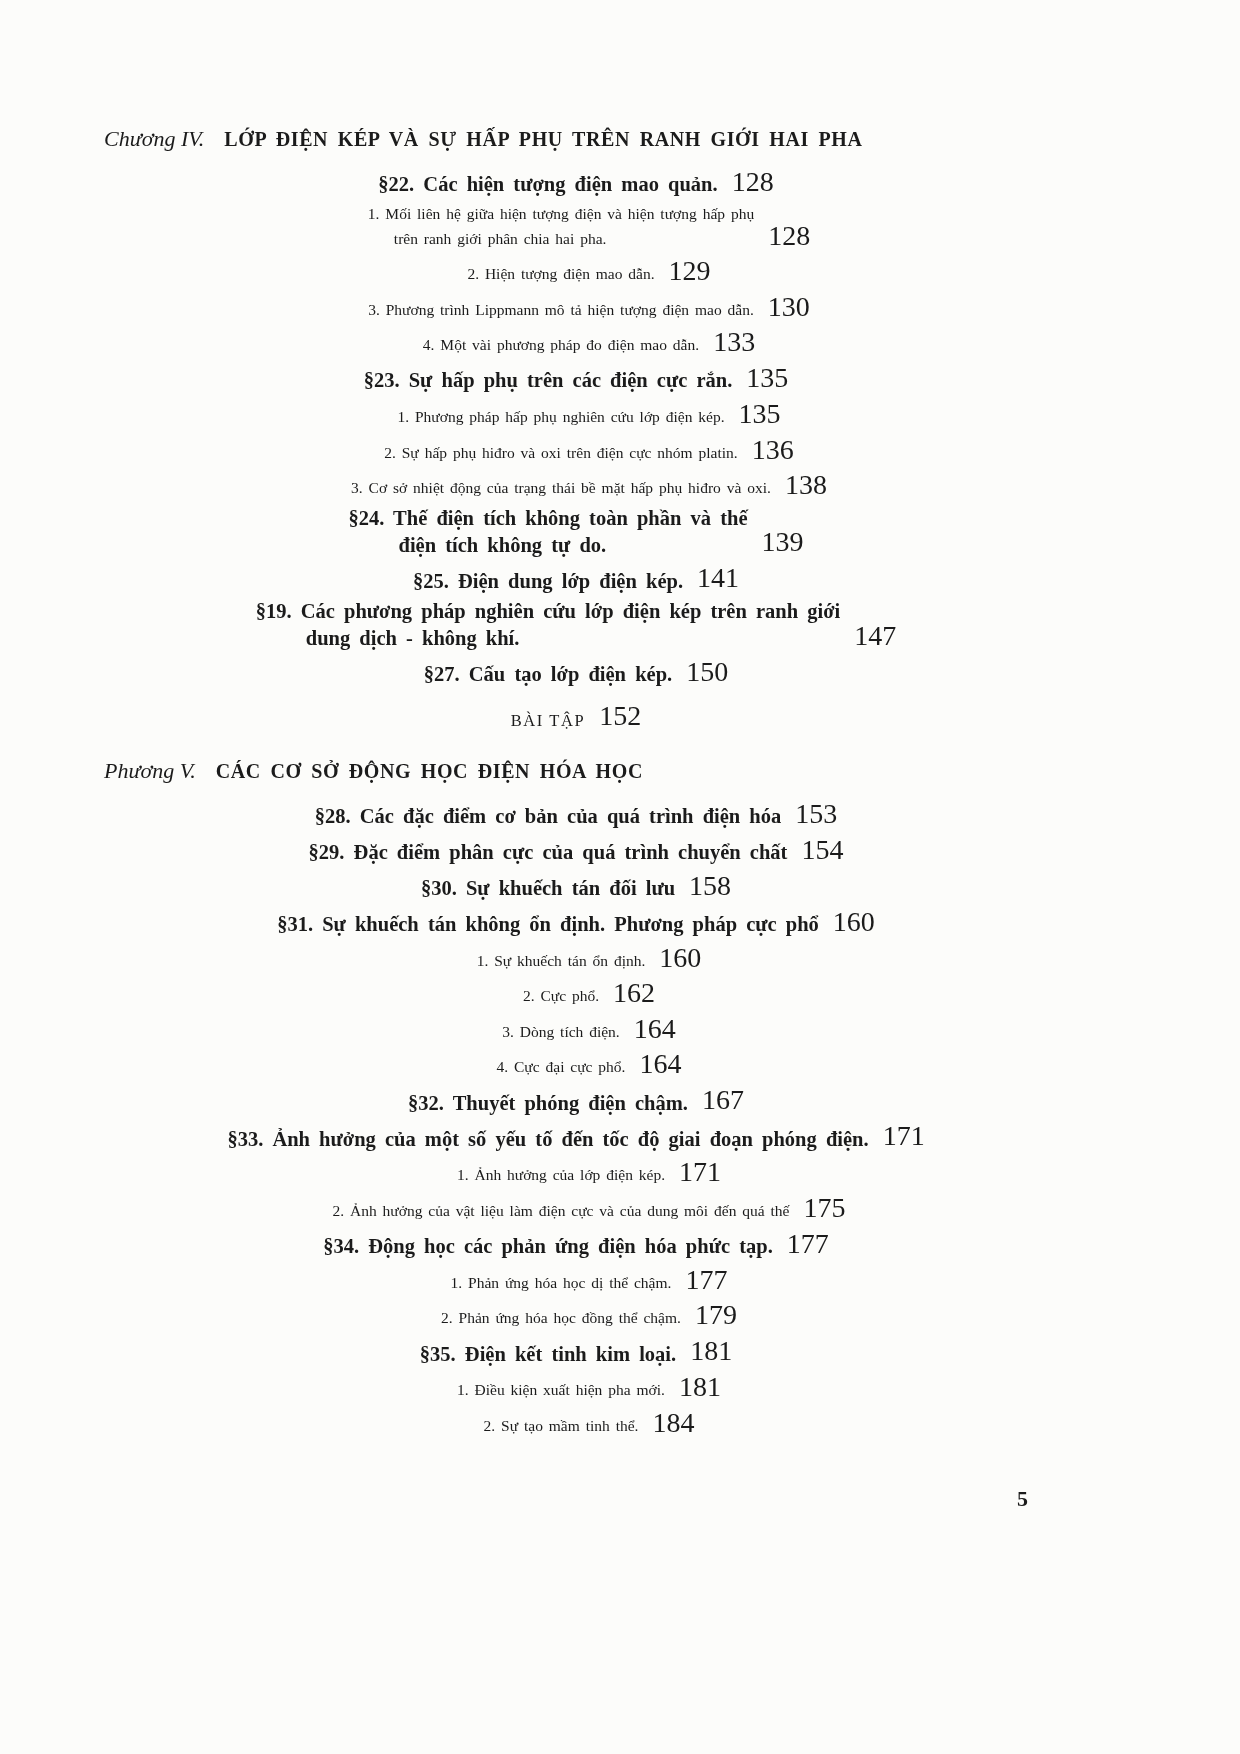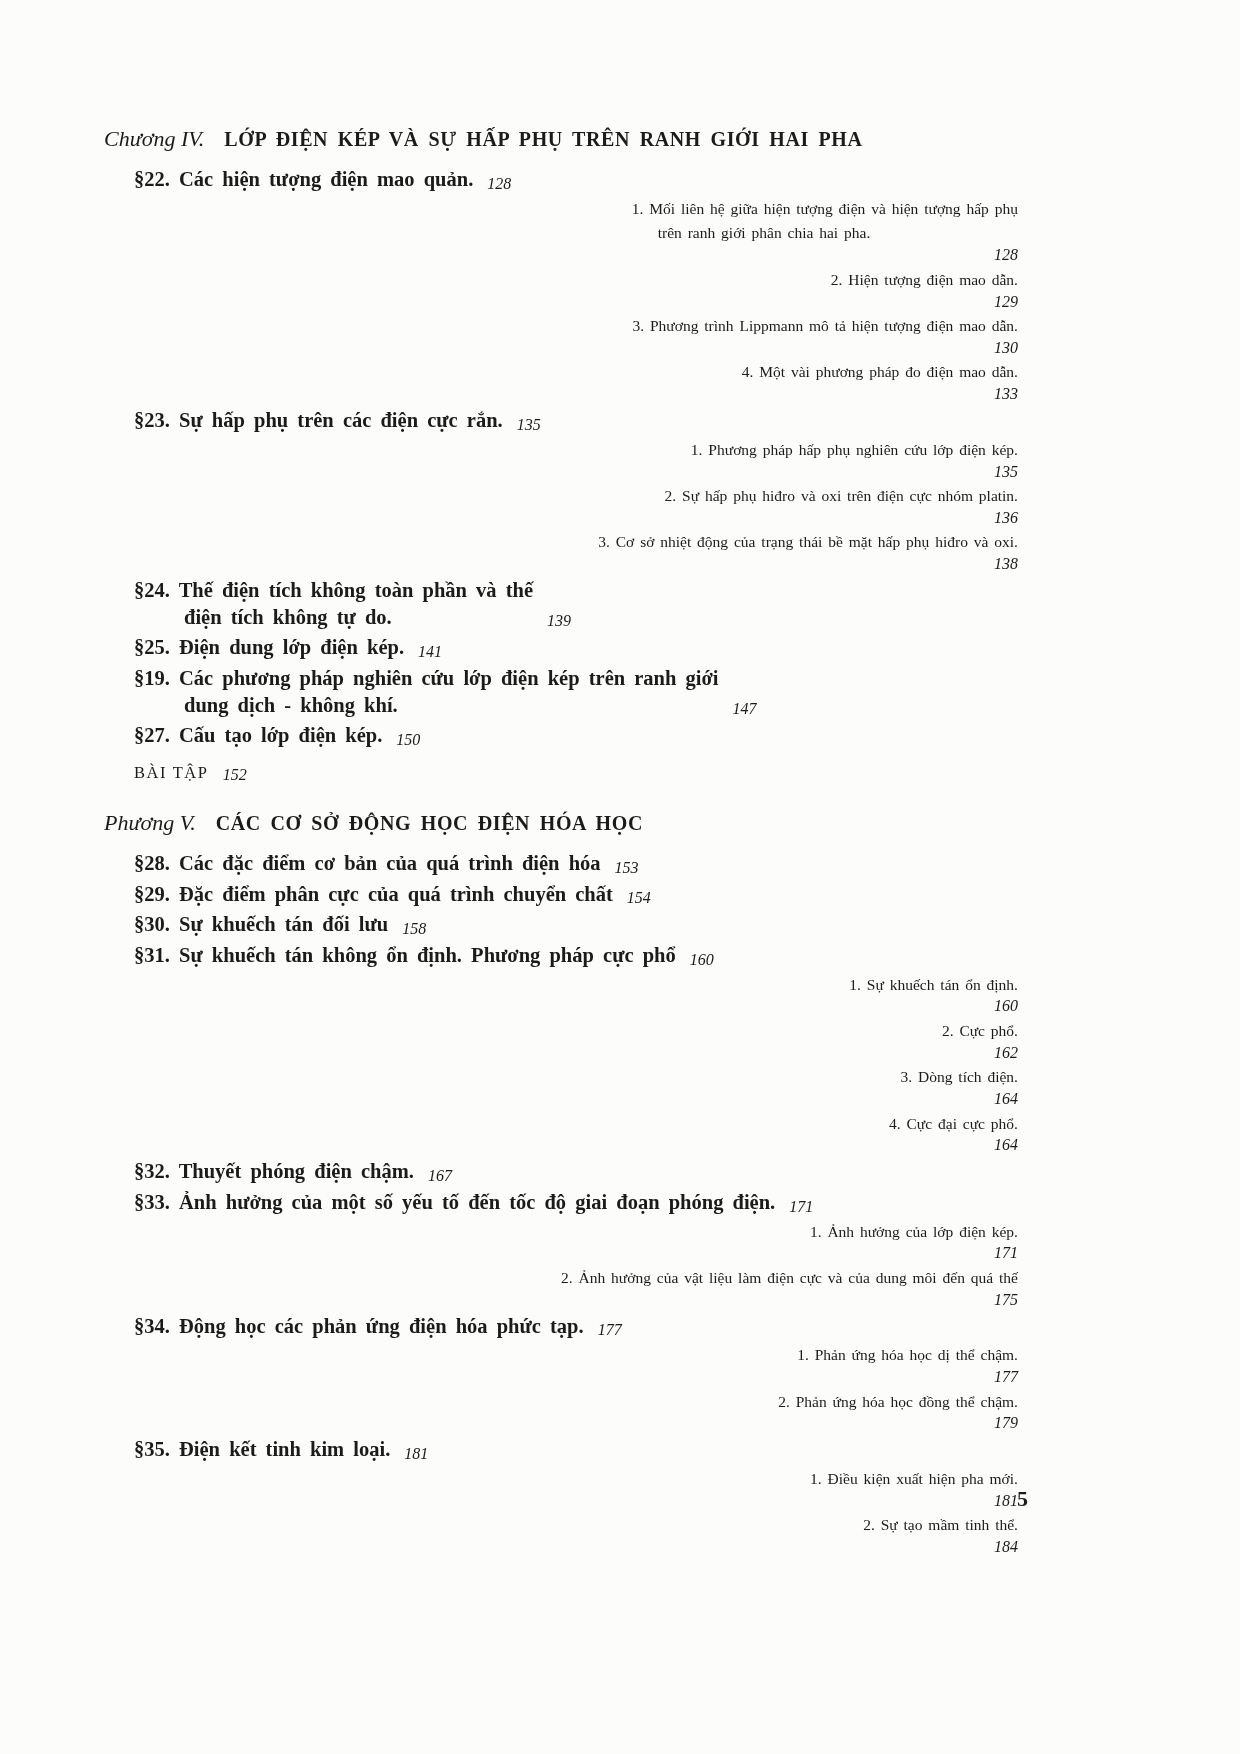--- a/index.html
+++ b/index.html
@@ -31,39 +31,38 @@
     font-size: 22px;
   }
   .chapter-title {
     font-weight: bold;
     font-size: 20px;
     letter-spacing: 0.6px;
     word-spacing: 4px;
   }
   .row {
     display: flex;
-    justify-content: flex-start;
+    justify-content: center;
     align-items: flex-end;
   }
   .row .pg {
-    font-size: 16px;
+    font-size: 28px;
     font-weight: normal;
     white-space: nowrap;
     padding-left: 14px;
-    font-style: italic;
   }
   .row.section { margin: 4px 0 4px 30px; }
   .row.section .text {
     font-size: 20.5px;
     font-weight: bold;
     word-spacing: 4px;
     line-height: 1.3;
   }
   .row.section .line2 { padding-left: 50px; }
-  .row.sub { margin: 3.5px 0 3.5px 56px; flex-direction: column; }
+  .row.sub { margin: 3.5px 0 3.5px 56px; }
   .row.sub .text {
     font-size: 15.5px;
     line-height: 1.6;
     word-spacing: 2px;
   }
   .row.sub .line2 { padding-left: 26px; }
   .row.exercises { margin: 12px 0 6px 30px; }
   .row.exercises .text {
     font-size: 16.5px;
     letter-spacing: 1.6px;

